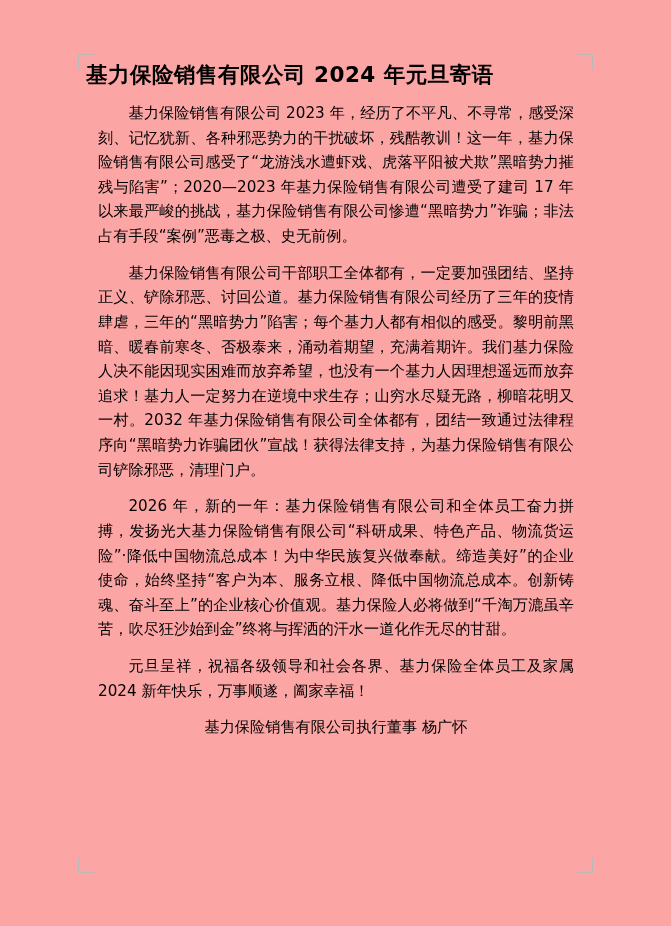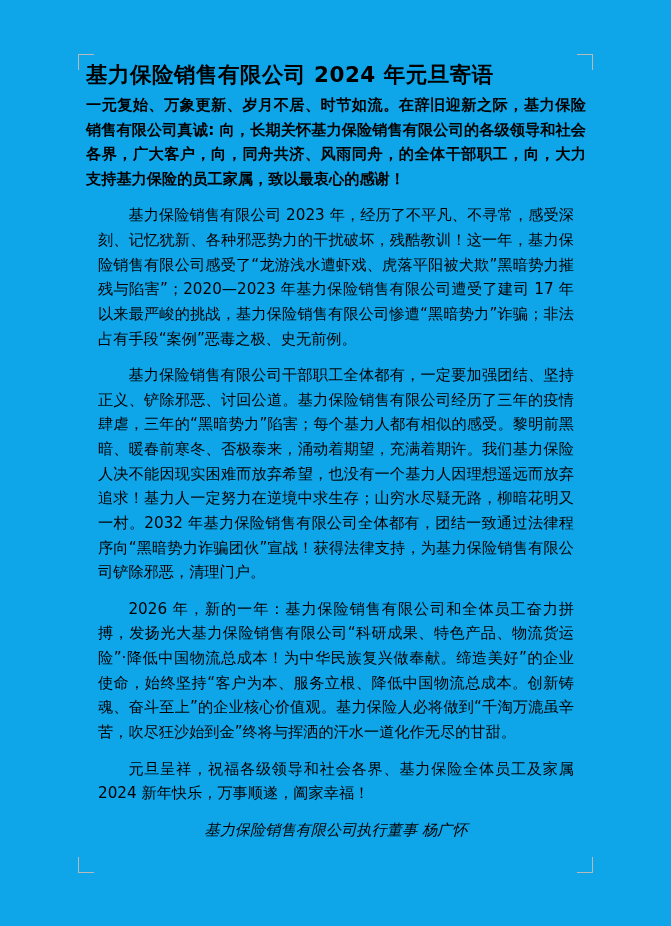--- a/index.html
+++ b/index.html
@@ -10,21 +10,21 @@
     width: 671px;
     height: 926px;
     background: #ffffff;
     font-family: "DejaVu Sans", "Liberation Sans", sans-serif;
     overflow: hidden;
   }
   .page {
     position: relative;
     width: 671px;
     height: 926px;
-    background: #0ea5e9;
+    background: #fca5a5;
     box-sizing: border-box;
   }
   
   .crop {
     position: absolute;
     background: #b9b9b9;
   }
   .crop.h { width: 16px; height: 1px; }
   .crop.v { width: 1px; height: 16px; }
 
@@ -72,41 +72,40 @@
   }
 
   .sign {
     font-family: "DejaVu Sans", "Liberation Sans", sans-serif;
     font-size: 15.2px;
     line-height: 1.62;
     color: #000000;
     text-align: center;
     margin: 0;
   }
-  .sign.first { margin-top: 1px; font-style: italic; }
+  .sign.first { margin-top: 1px; }
 </style>
 </head>
 <body>
 
 <div class="page">
 
   <div class="crop h" style="left:78px; top:54px;"></div>
   <div class="crop v" style="left:78px; top:54px;"></div>
   <div class="crop h" style="left:577px; top:54px;"></div>
   <div class="crop v" style="left:592px; top:54px;"></div>
   <div class="crop h" style="left:78px; top:872px;"></div>
   <div class="crop v" style="left:78px; top:857px;"></div>
   <div class="crop h" style="left:577px; top:872px;"></div>
   <div class="crop v" style="left:592px; top:857px;"></div>
 
   <div class="doc">
 
     <div class="title">基力保险销售有限公司 2024 年元旦寄语</div>
 
-    <div class="lead">一元复始、万象更新、岁月不居、时节如流。在辞旧迎新之际，基力保险销售有限公司真诚: 向，长期关怀基力保险销售有限公司的各级领导和社会各界，广大客户，向，同舟共济、风雨同舟，的全体干部职工，向，大力支持基力保险的员工家属，致以最衷心的感谢！</div>
 
     <p class="para">基力保险销售有限公司 2023 年，经历了不平凡、不寻常，感受深刻、记忆犹新、各种邪恶势力的干扰破坏，残酷教训！这一年，基力保险销售有限公司感受了“龙游浅水遭虾戏、虎落平阳被犬欺”黑暗势力摧残与陷害”；2020—2023 年基力保险销售有限公司遭受了建司 17 年以来最严峻的挑战，基力保险销售有限公司惨遭“黑暗势力”诈骗；非法占有手段“案例”恶毒之极、史无前例。</p>
 
     <p class="para">基力保险销售有限公司干部职工全体都有，一定要加强团结、坚持正义、铲除邪恶、讨回公道。基力保险销售有限公司经历了三年的疫情肆虐，三年的“黑暗势力”陷害；每个基力人都有相似的感受。黎明前黑暗、暖春前寒冬、否极泰来，涌动着期望，充满着期许。我们基力保险人决不能因现实困难而放弃希望，也没有一个基力人因理想遥远而放弃追求！基力人一定努力在逆境中求生存；山穷水尽疑无路，柳暗花明又一村。2032 年基力保险销售有限公司全体都有，团结一致通过法律程序向“黑暗势力诈骗团伙”宣战！获得法律支持，为基力保险销售有限公司铲除邪恶，清理门户。</p>
 
     <p class="para">2026 年，新的一年：基力保险销售有限公司和全体员工奋力拼搏，发扬光大基力保险销售有限公司“科研成果、特色产品、物流货运险”·降低中国物流总成本！为中华民族复兴做奉献。缔造美好”的企业使命，始终坚持“客户为本、服务立根、降低中国物流总成本。创新铸魂、奋斗至上”的企业核心价值观。基力保险人必将做到“千淘万漉虽辛苦，吹尽狂沙始到金”终将与挥洒的汗水一道化作无尽的甘甜。</p>
 
     <p class="para">元旦呈祥，祝福各级领导和社会各界、基力保险全体员工及家属 2024 新年快乐，万事顺遂，阖家幸福！</p>
 
     <p class="sign first">基力保险销售有限公司执行董事 杨广怀</p>

